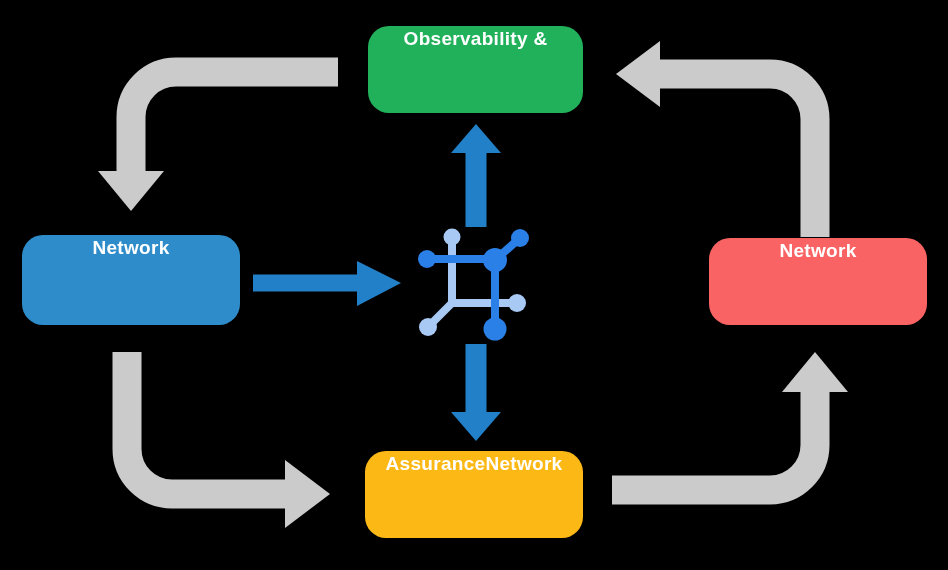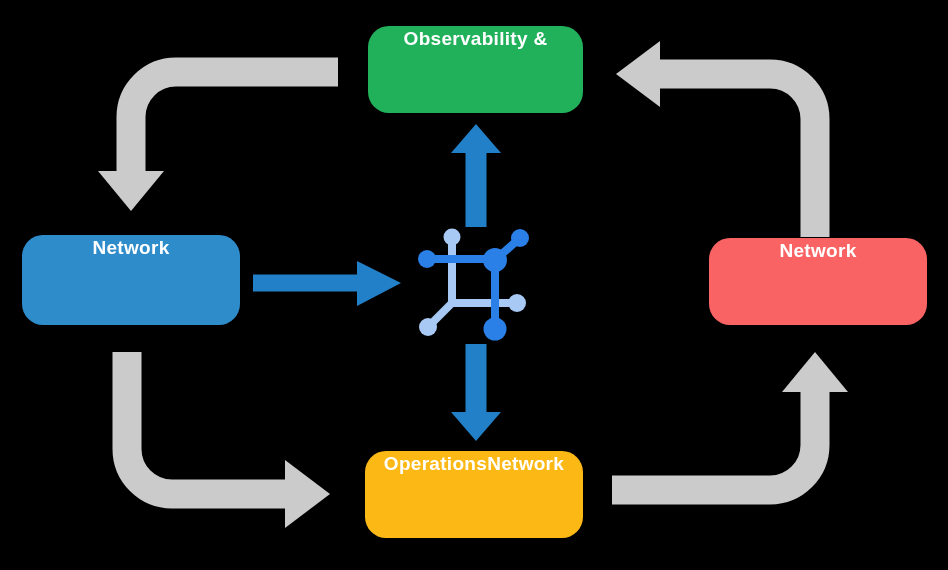--- a/index.html
+++ b/index.html
@@ -88,17 +88,17 @@
 
   <div class="node node-operations" style="background-color: rgb(47, 140, 202);">
     <span>Network</span>
   </div>
 
   <div class="node node-infrastructure" style="background-color: rgb(250, 99, 99);">
     <span>Network</span>
   </div>
 
   <div class="node node-automation" style="background-color: rgb(252, 185, 21);">
-    <span>Operations</span>
+    <span>Assurance</span>
     <span>Network</span>
   </div>
 
 </div>
 
 </body></html>

